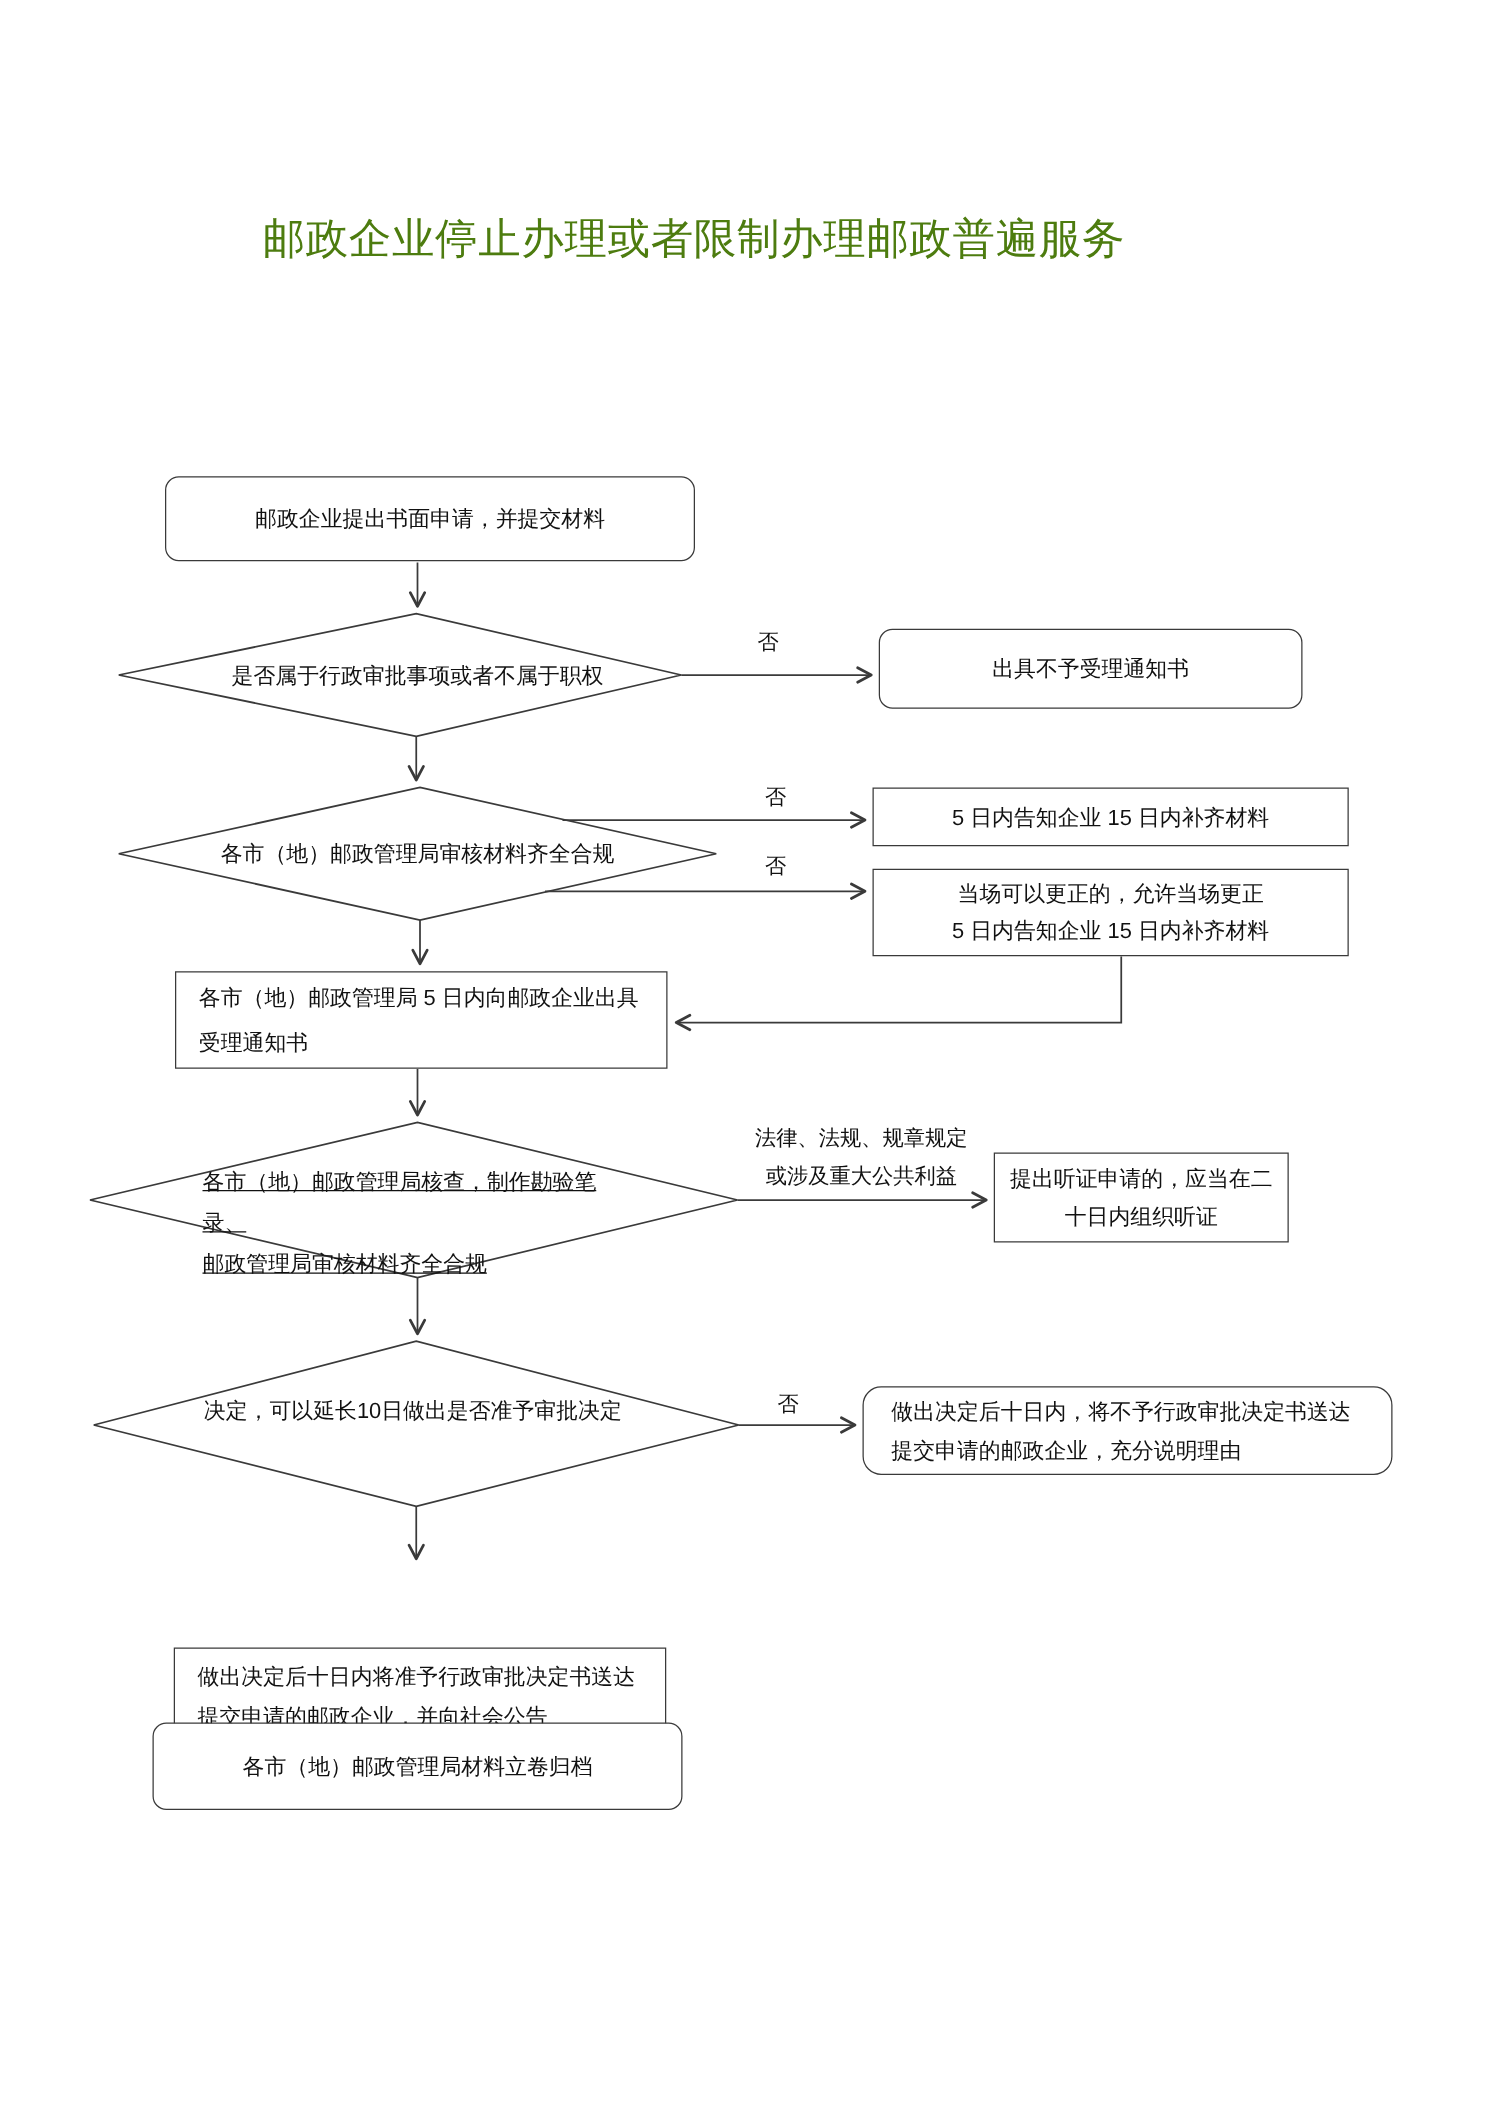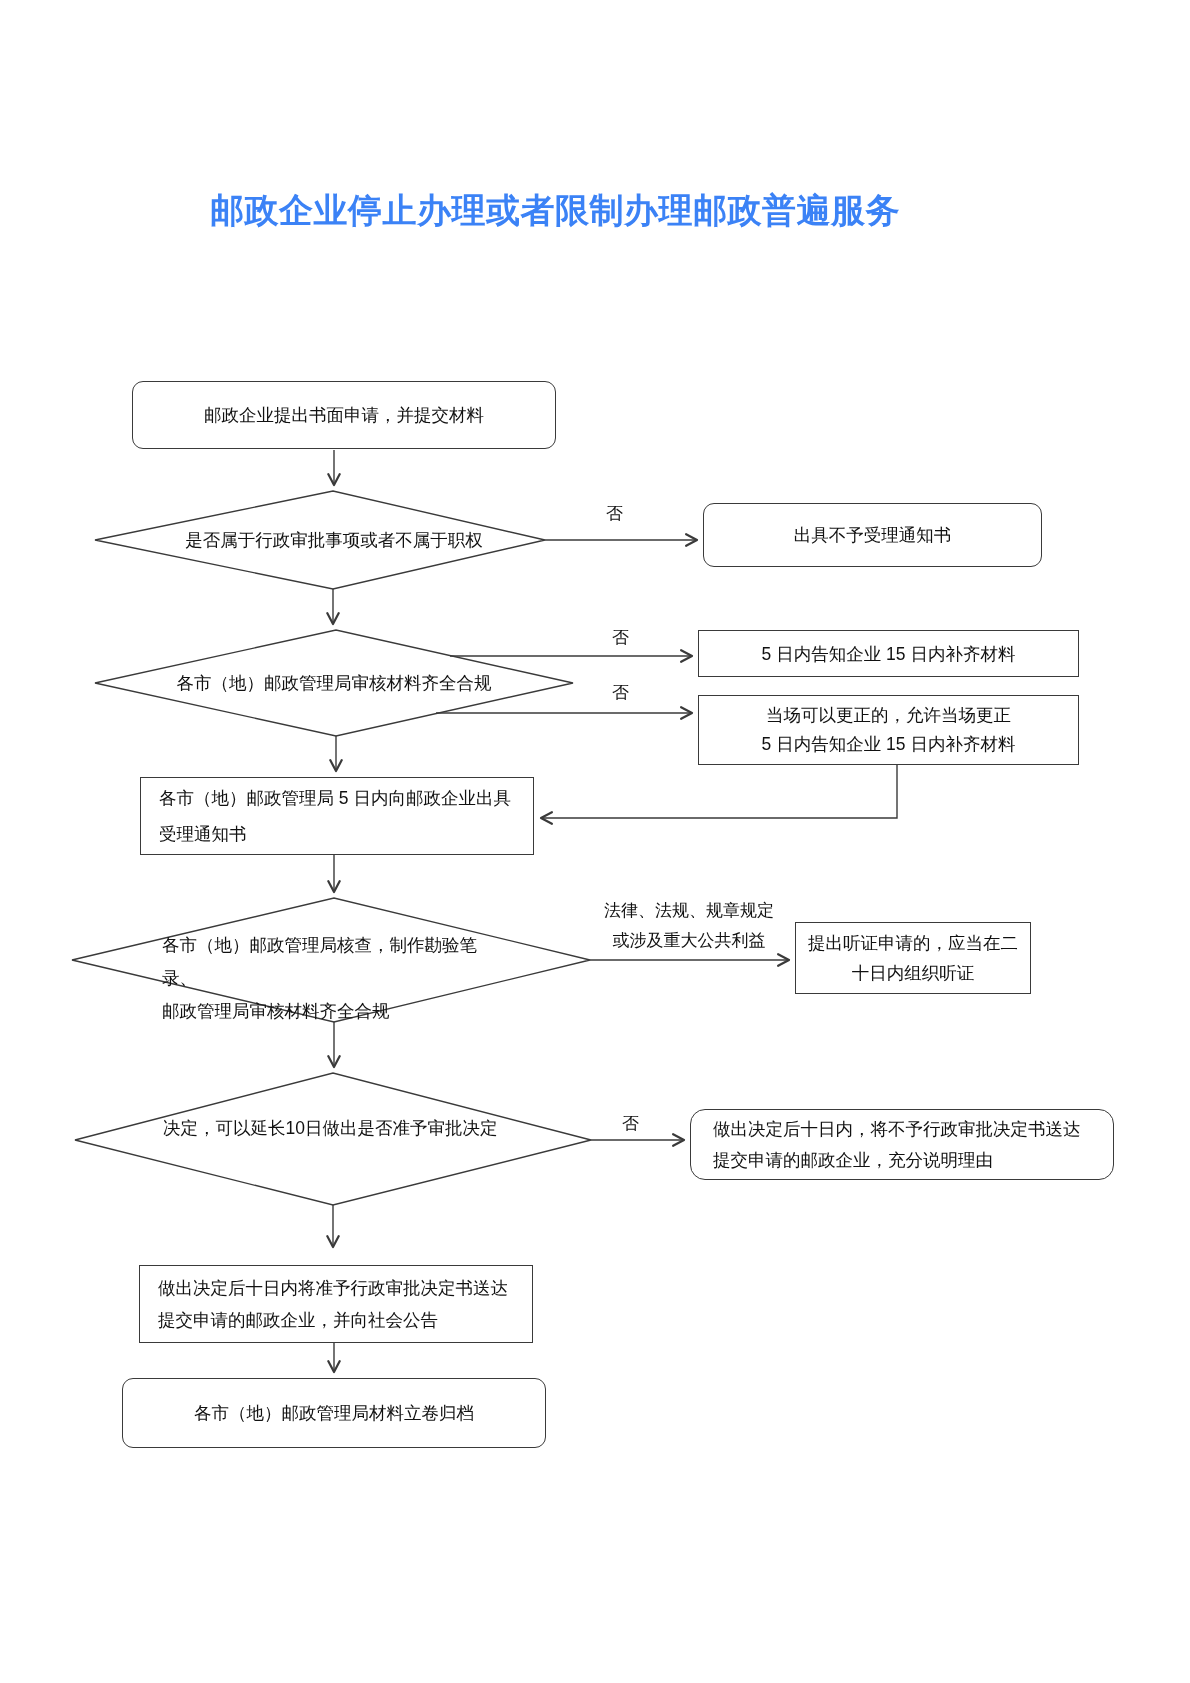--- a/index.html
+++ b/index.html
@@ -11,21 +11,21 @@
   .page{
     position:relative;
     width:1190px;height:1683px;
     background:var(--bg);
     font-family:"Liberation Sans", sans-serif;
     color:var(--ink);
     overflow:hidden;
   }
   .title{
     position:absolute;left:0;width:1110px;
-    text-align:center;font-weight:bold;color:#3b82f6;margin-top:20px;
+    text-align:center;font-weight:normal;color:#4d7c0f;
   }
   .t1{top:168px;font-size:34px;letter-spacing:0.5px;}
   .t2{top:264px;font-size:31px;letter-spacing:0.5px;}
 
   svg.flow{position:absolute;left:0;top:0;z-index:1;}
   .stroke{stroke:var(--line);stroke-width:1.4;fill:none;}
   .shape{stroke:var(--line);stroke-width:1.4;fill:#ffffff;}
 
   .node{
     position:absolute;z-index:2;
@@ -108,34 +108,34 @@
   <div class="node center" style="left:795px;top:922px;width:236px;height:72px;line-height:30px;">
     <div>提出听证申请的，应当在二</div>
     <div>十日内组织听证</div>
   </div>
 
   <div class="node rounded-lg leftal" style="left:690px;top:1109px;width:424px;height:71px;line-height:31px;padding-left:22px;">
     <div>做出决定后十日内，将不予行政审批决定书送达</div>
     <div>提交申请的邮政企业，充分说明理由</div>
   </div>
 
-  <div class="node leftal" style="left:139px;top:1265px;width:394px;height:78px;line-height:32px;">
+  <div class="node leftal" style="left:139px;top:1318px;width:394px;height:78px;line-height:32px;">
     <div>做出决定后十日内将准予行政审批决定书送达</div>
     <div>提交申请的邮政企业，并向社会公告</div>
   </div>
 
   <div class="node rounded center" style="left:122px;top:1378px;width:424px;height:70px;">
     <div>各市（地）邮政管理局材料立卷归档</div>
   </div>
 
   <div class="dlabel dcenter" style="left:110px;top:528px;width:448px;">是否属于行政审批事项或者不属于职权</div>
 
   <div class="dlabel dcenter" style="left:110px;top:671px;width:448px;">各市（地）邮政管理局审核材料齐全合规</div>
 
-  <div class="dlabel" style="left:162px;top:929px;width:346px;line-height:33px;">
+  <div class="dlabel" style="left:162px;top:929px;width:346px;line-height:33px;text-decoration:underline;">
     <div>各市（地）邮政管理局核查，制作勘验笔录、</div>
     <div>邮政管理局审核材料齐全合规</div>
   </div>
 
   <div class="dlabel" style="left:163px;top:1113px;width:350px;line-height:31px;">
     <div>决定，可以延长10日做出是否准予审批决定</div>
   </div>
 
   <div class="tag" style="left:606px;top:502px;">否</div>
   <div class="tag" style="left:612px;top:626px;">否</div>

